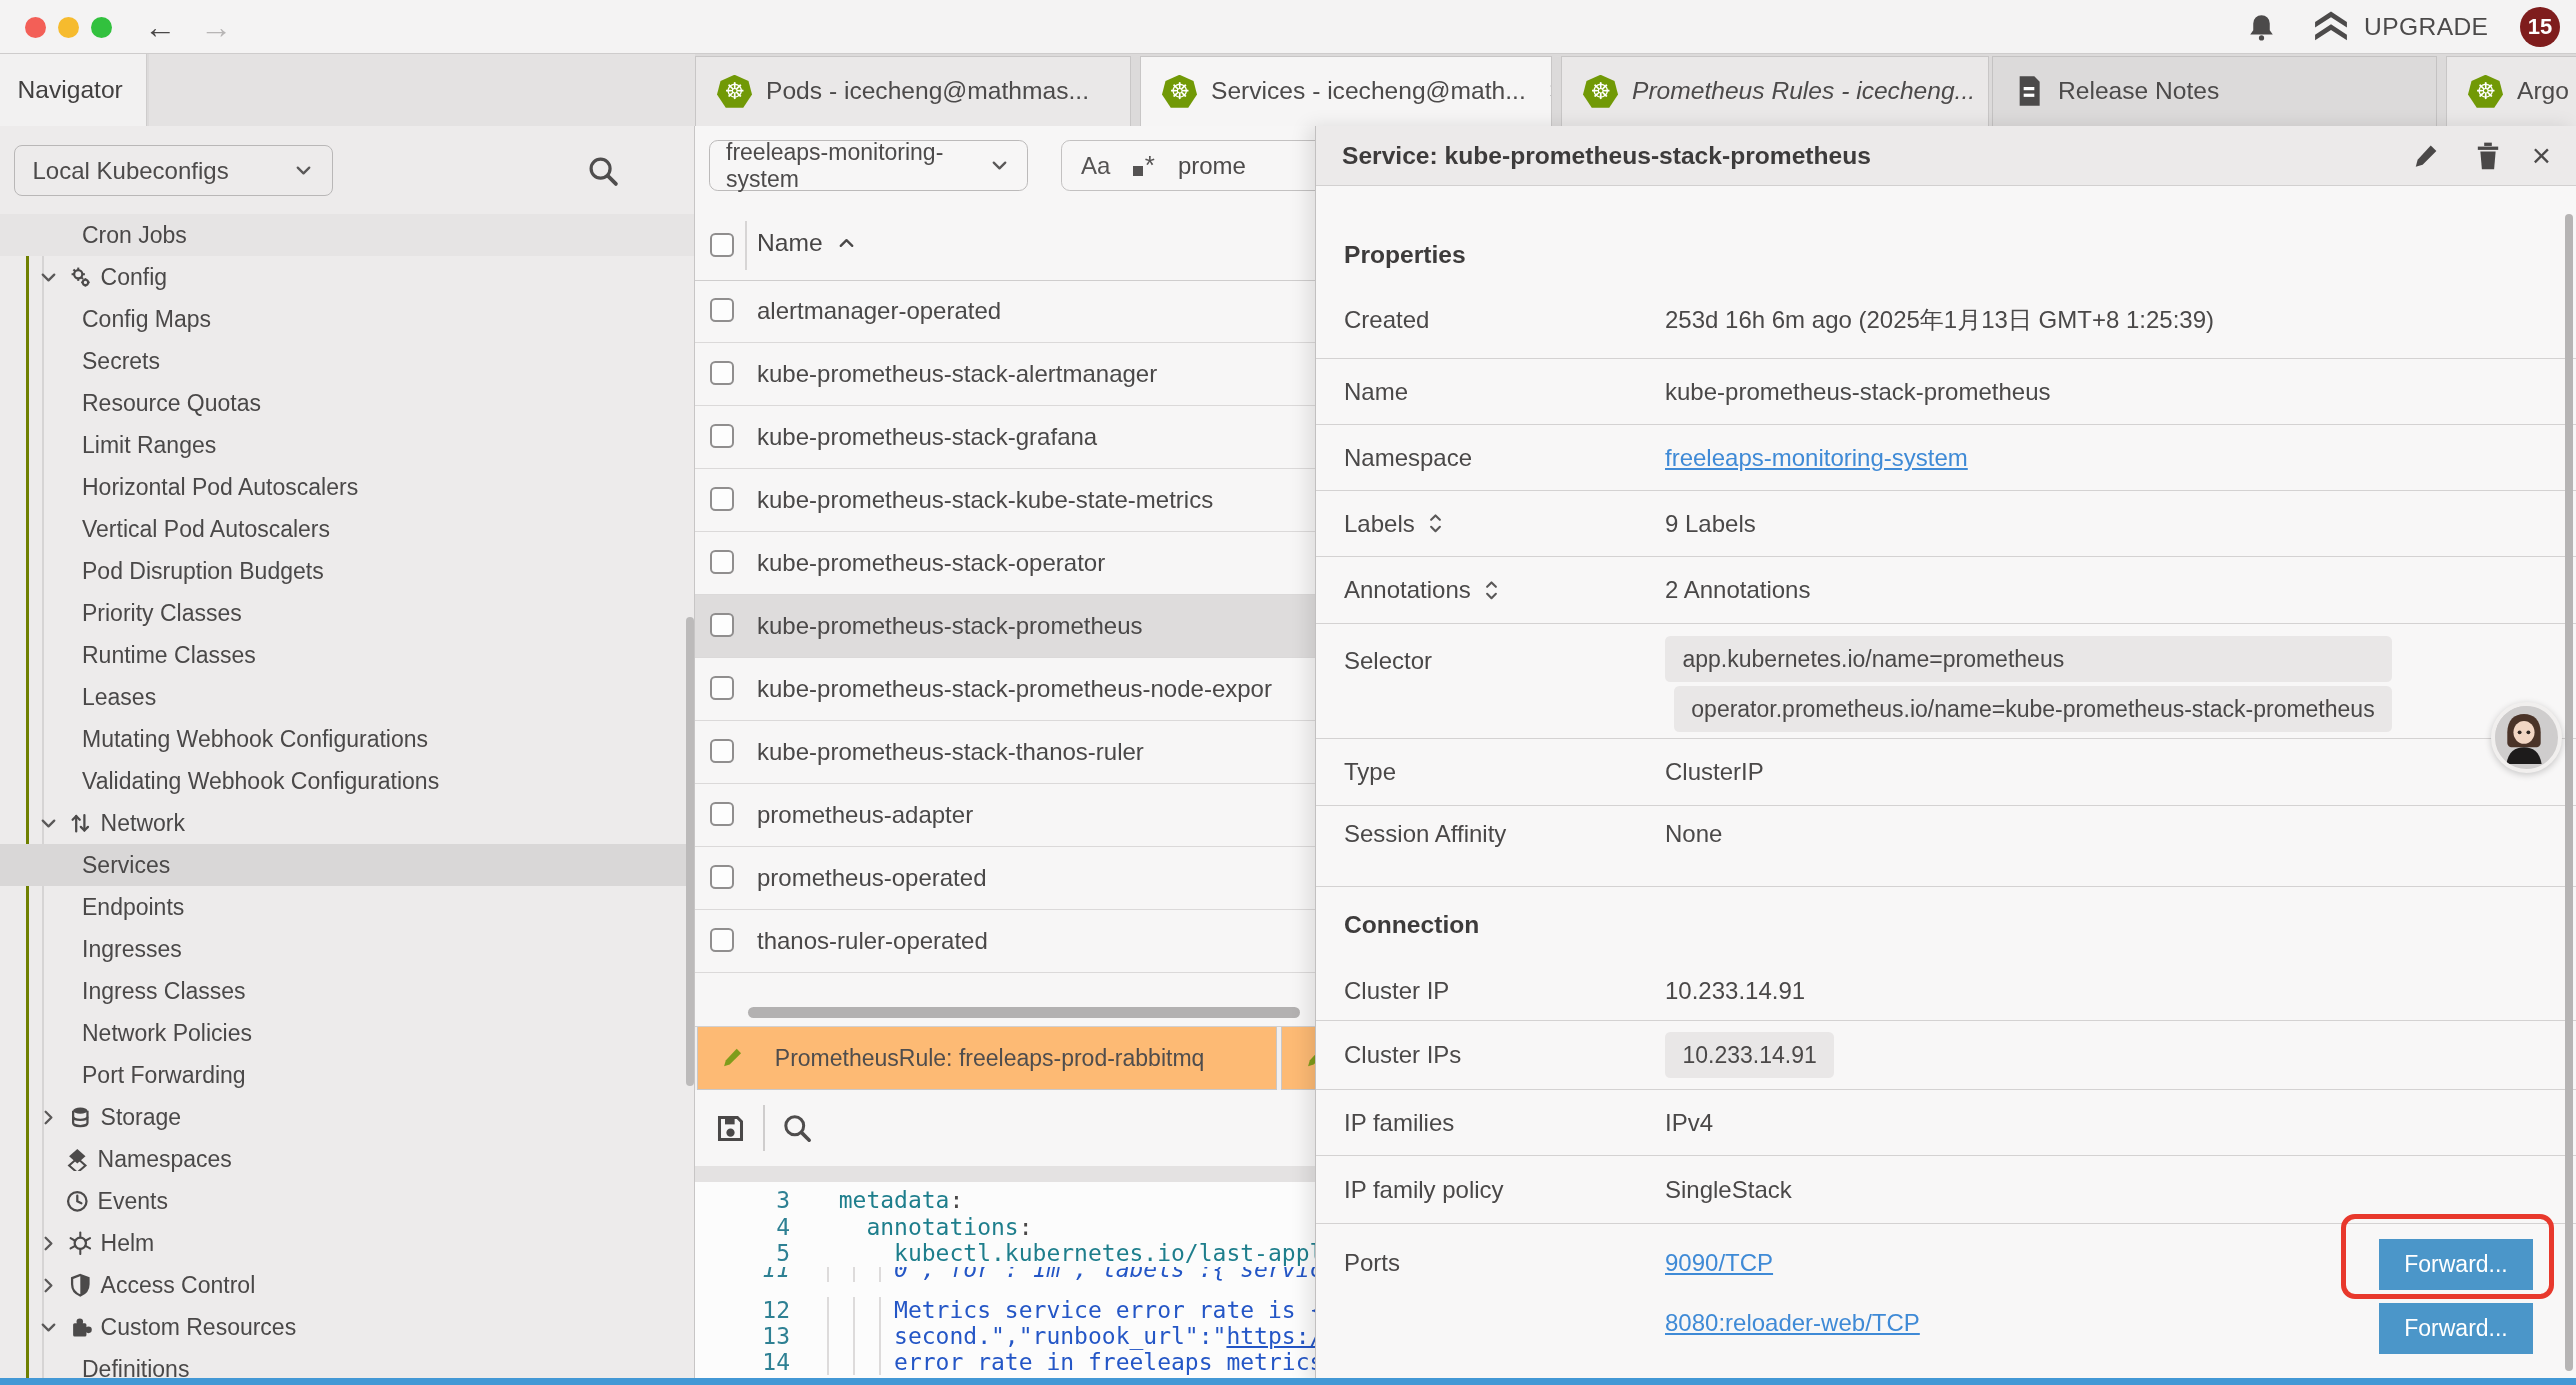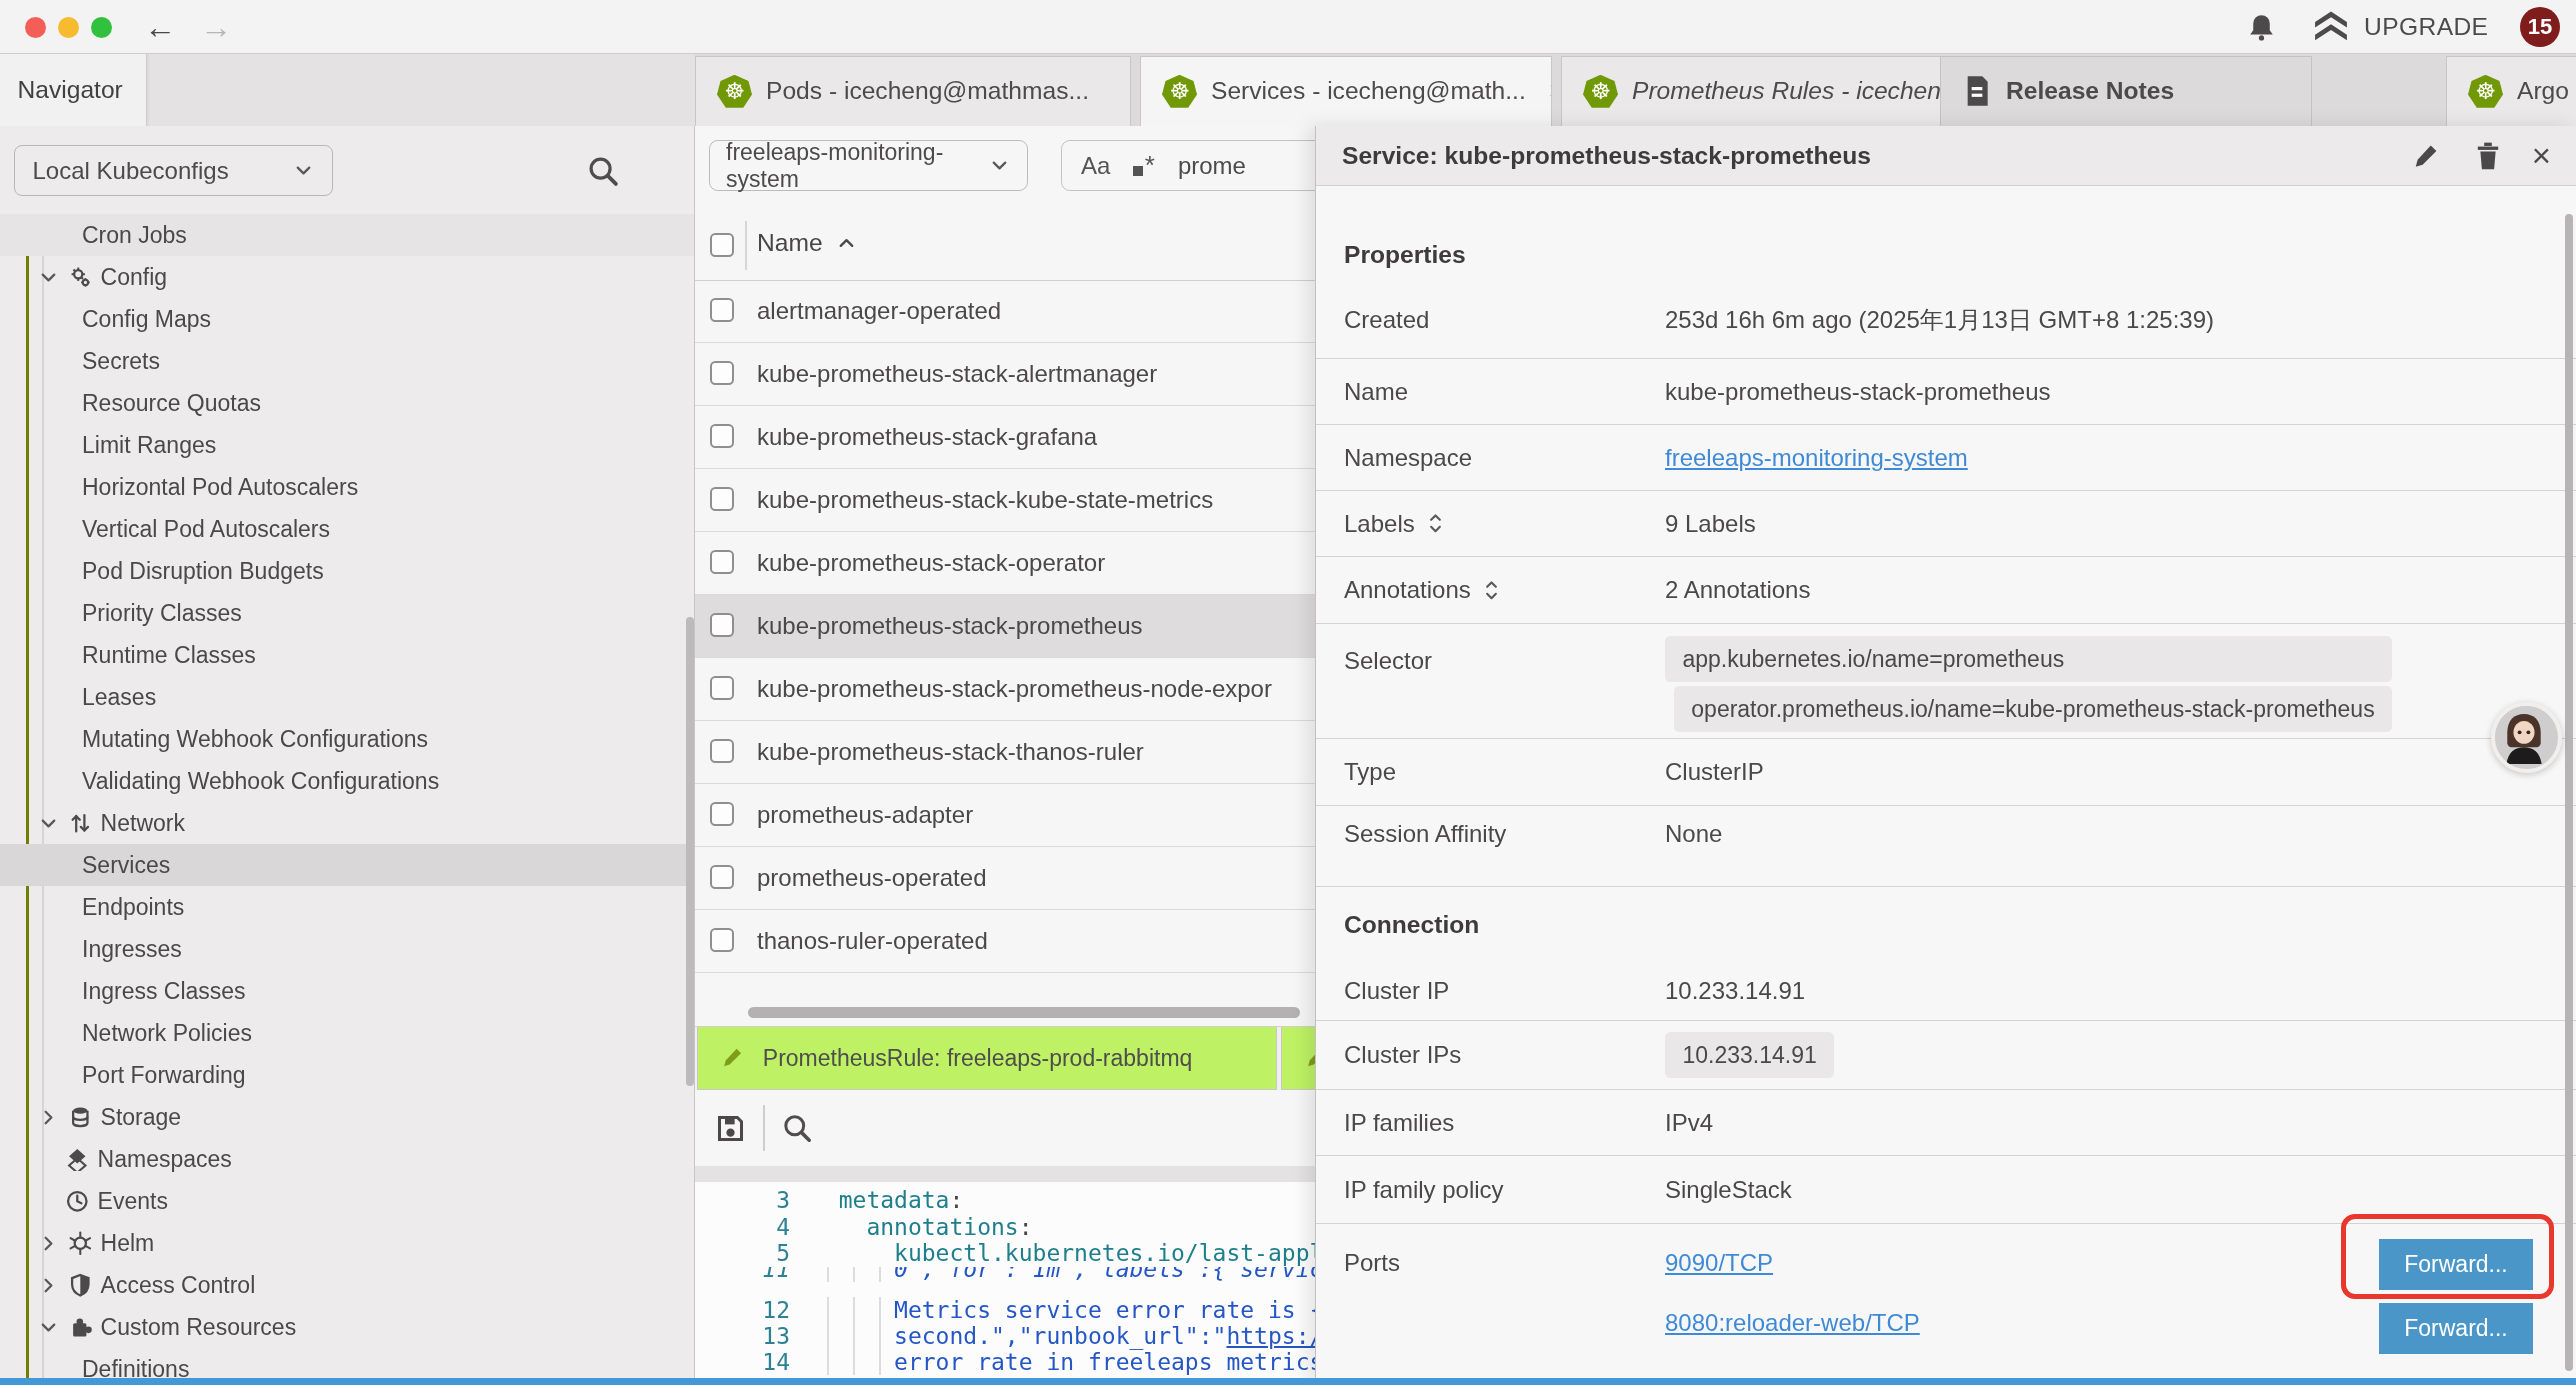--- a/index.html
+++ b/index.html
@@ -73,22 +73,22 @@
   .thead .cbx{position:absolute;left:15px;top:23px;}
   .coldiv{position:absolute;left:50px;top:10.5px;width:1.8px;height:49px;background:#d7d5d5;}
   .colname{position:absolute;left:62px;top:19px;font-size:24.6px;color:#474545;display:flex;align-items:center;gap:12.3px;}
   .rows{left:0;top:154px;width:620px;}
   .lrow{height:63px;display:flex;align-items:center;border-bottom:1.8px solid #dbd9d9;box-sizing:border-box;position:relative;}
   .lrow .cbx{position:absolute;left:15px;top:18.4px;}
   .lname{position:absolute;left:62px;font-size:24px;color:#4a4848;white-space:nowrap;}
   .lrow.sel{background:#dedcdc;}
   .hthumb{left:53px;top:881px;width:552px;height:11.4px;background:#b3b1b1;border-radius:6.1px;}
   .btabrow{left:0;top:900px;width:620px;height:63px;background:#f1efef;border-top:1.8px solid #d2d0d0;}
-  .btab{position:absolute;top:0;height:63px;background:#bef264;border:1.8px solid #c9c7c7;border-top:none;box-sizing:border-box;
-        display:flex;align-items:center;gap:16px;padding:0 23px;font-size:23px;color:#4f4d4d;white-space:nowrap;overflow:hidden;}
+  .btab{position:absolute;top:0;height:63px;background:#fdba74;border:1.8px solid #c9c7c7;border-top:none;box-sizing:border-box;
+        display:flex;align-items:center;gap:28px;padding:0 23px;font-size:23px;color:#4f4d4d;white-space:nowrap;overflow:hidden;}
   .toolbar{left:0;top:964px;width:620px;height:76px;display:flex;align-items:center;}
   .tooldiv{width:1.8px;height:46px;background:#cfcdcd;margin:0 16px;}
   .grayband{left:0;top:1040px;width:620px;height:16px;background:#e4e2e2;}
   .editor{left:0;top:1056px;width:620px;height:196px;background:#fcfcfc;font-family:"DejaVu Sans Mono",monospace;
           font-size:23px;white-space:pre;overflow:hidden;}
   .cline{position:absolute;left:0;width:789px;height:26px;display:flex;align-items:center;}
   .num{position:absolute;left:0;width:95px;text-align:right;color:#2e8093;}
   .ctext{position:absolute;left:116px;white-space:pre;}
   .key{color:#1e7e8c;}
   .pun{color:#4a4848;}
@@ -159,21 +159,21 @@
   </div>
   <div class="abs tab active" style="left:1140px;width:412px;">
     <span class="k8sicon">☸</span>
     <span>Services - icecheng@math...</span>
     <span class="tabclose">×</span>
   </div>
   <div class="abs tab" style="left:1561px;width:428px;">
     <span class="k8sicon">☸</span>
     <span class="italic">Prometheus Rules - icecheng...</span>
   </div>
-  <div class="abs tab flat" style="left:1940px;width:372px;font-weight:bold;">
+  <div class="abs tab flat" style="left:1992px;width:445px;">
     <span>
       <svg width="30" height="32" viewBox="0 0 22 24">
           <path d="M4 1h11l4 4v18H4z" fill="#4c4a4a"></path>
           <rect x="7" y="9" width="8" height="2.4" fill="#fff"></rect>
           <rect x="7" y="14" width="8" height="2.4" fill="#fff"></rect>
         </svg>
     </span>
     <span>Release Notes</span>
   </div>
   <div class="abs tab" style="left:2446px;width:130px;border-right:none;">

